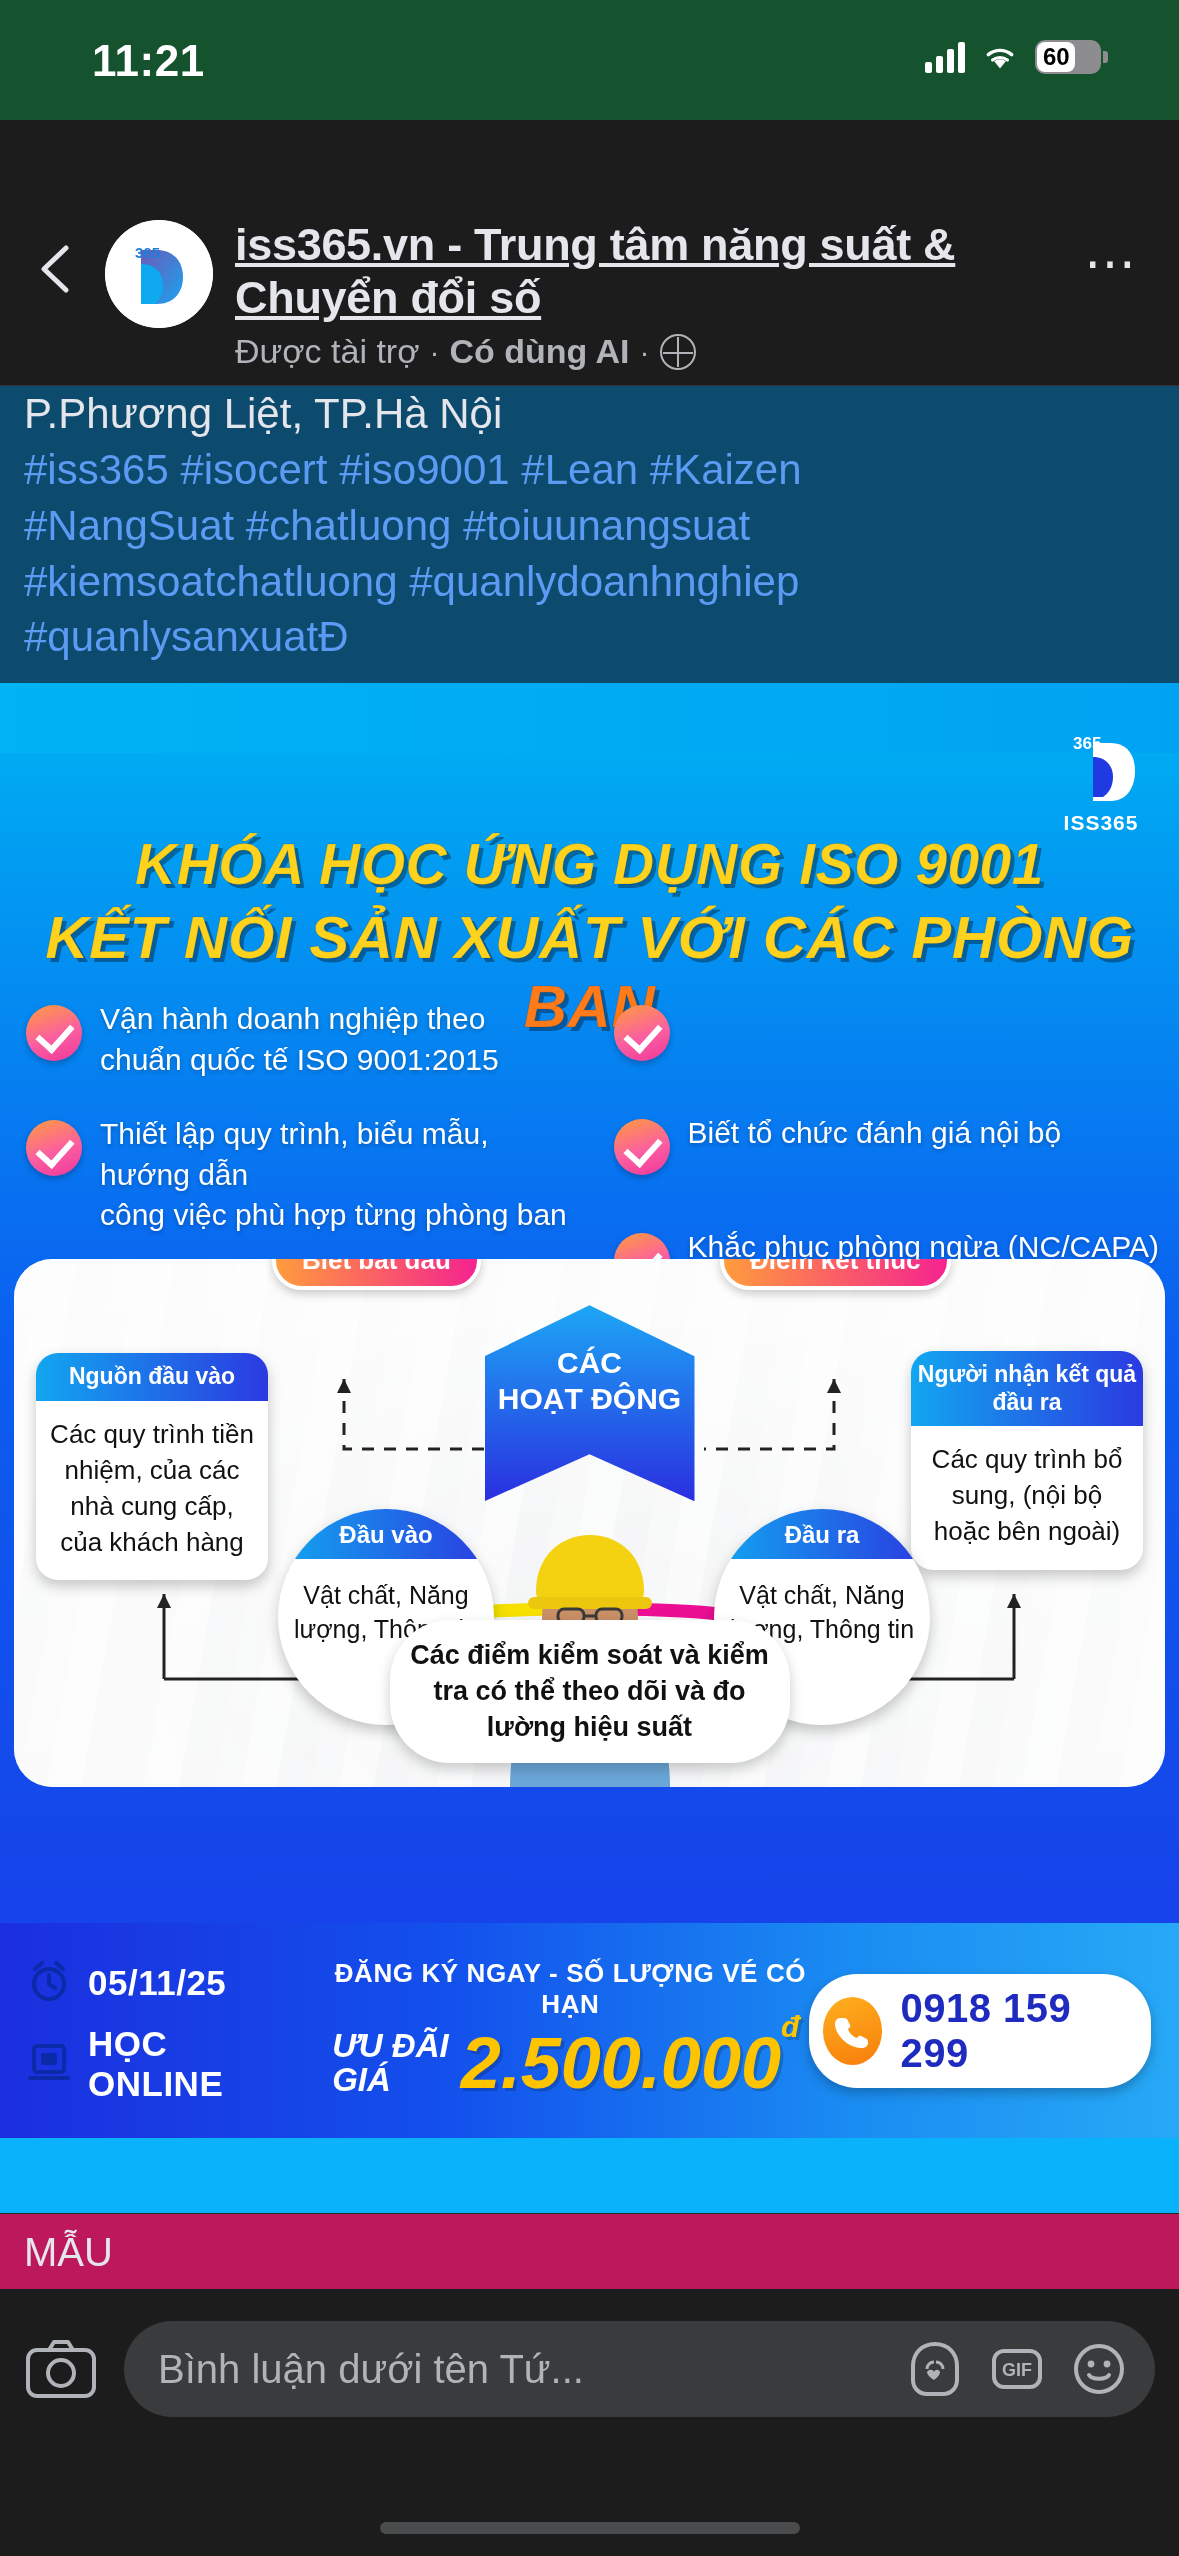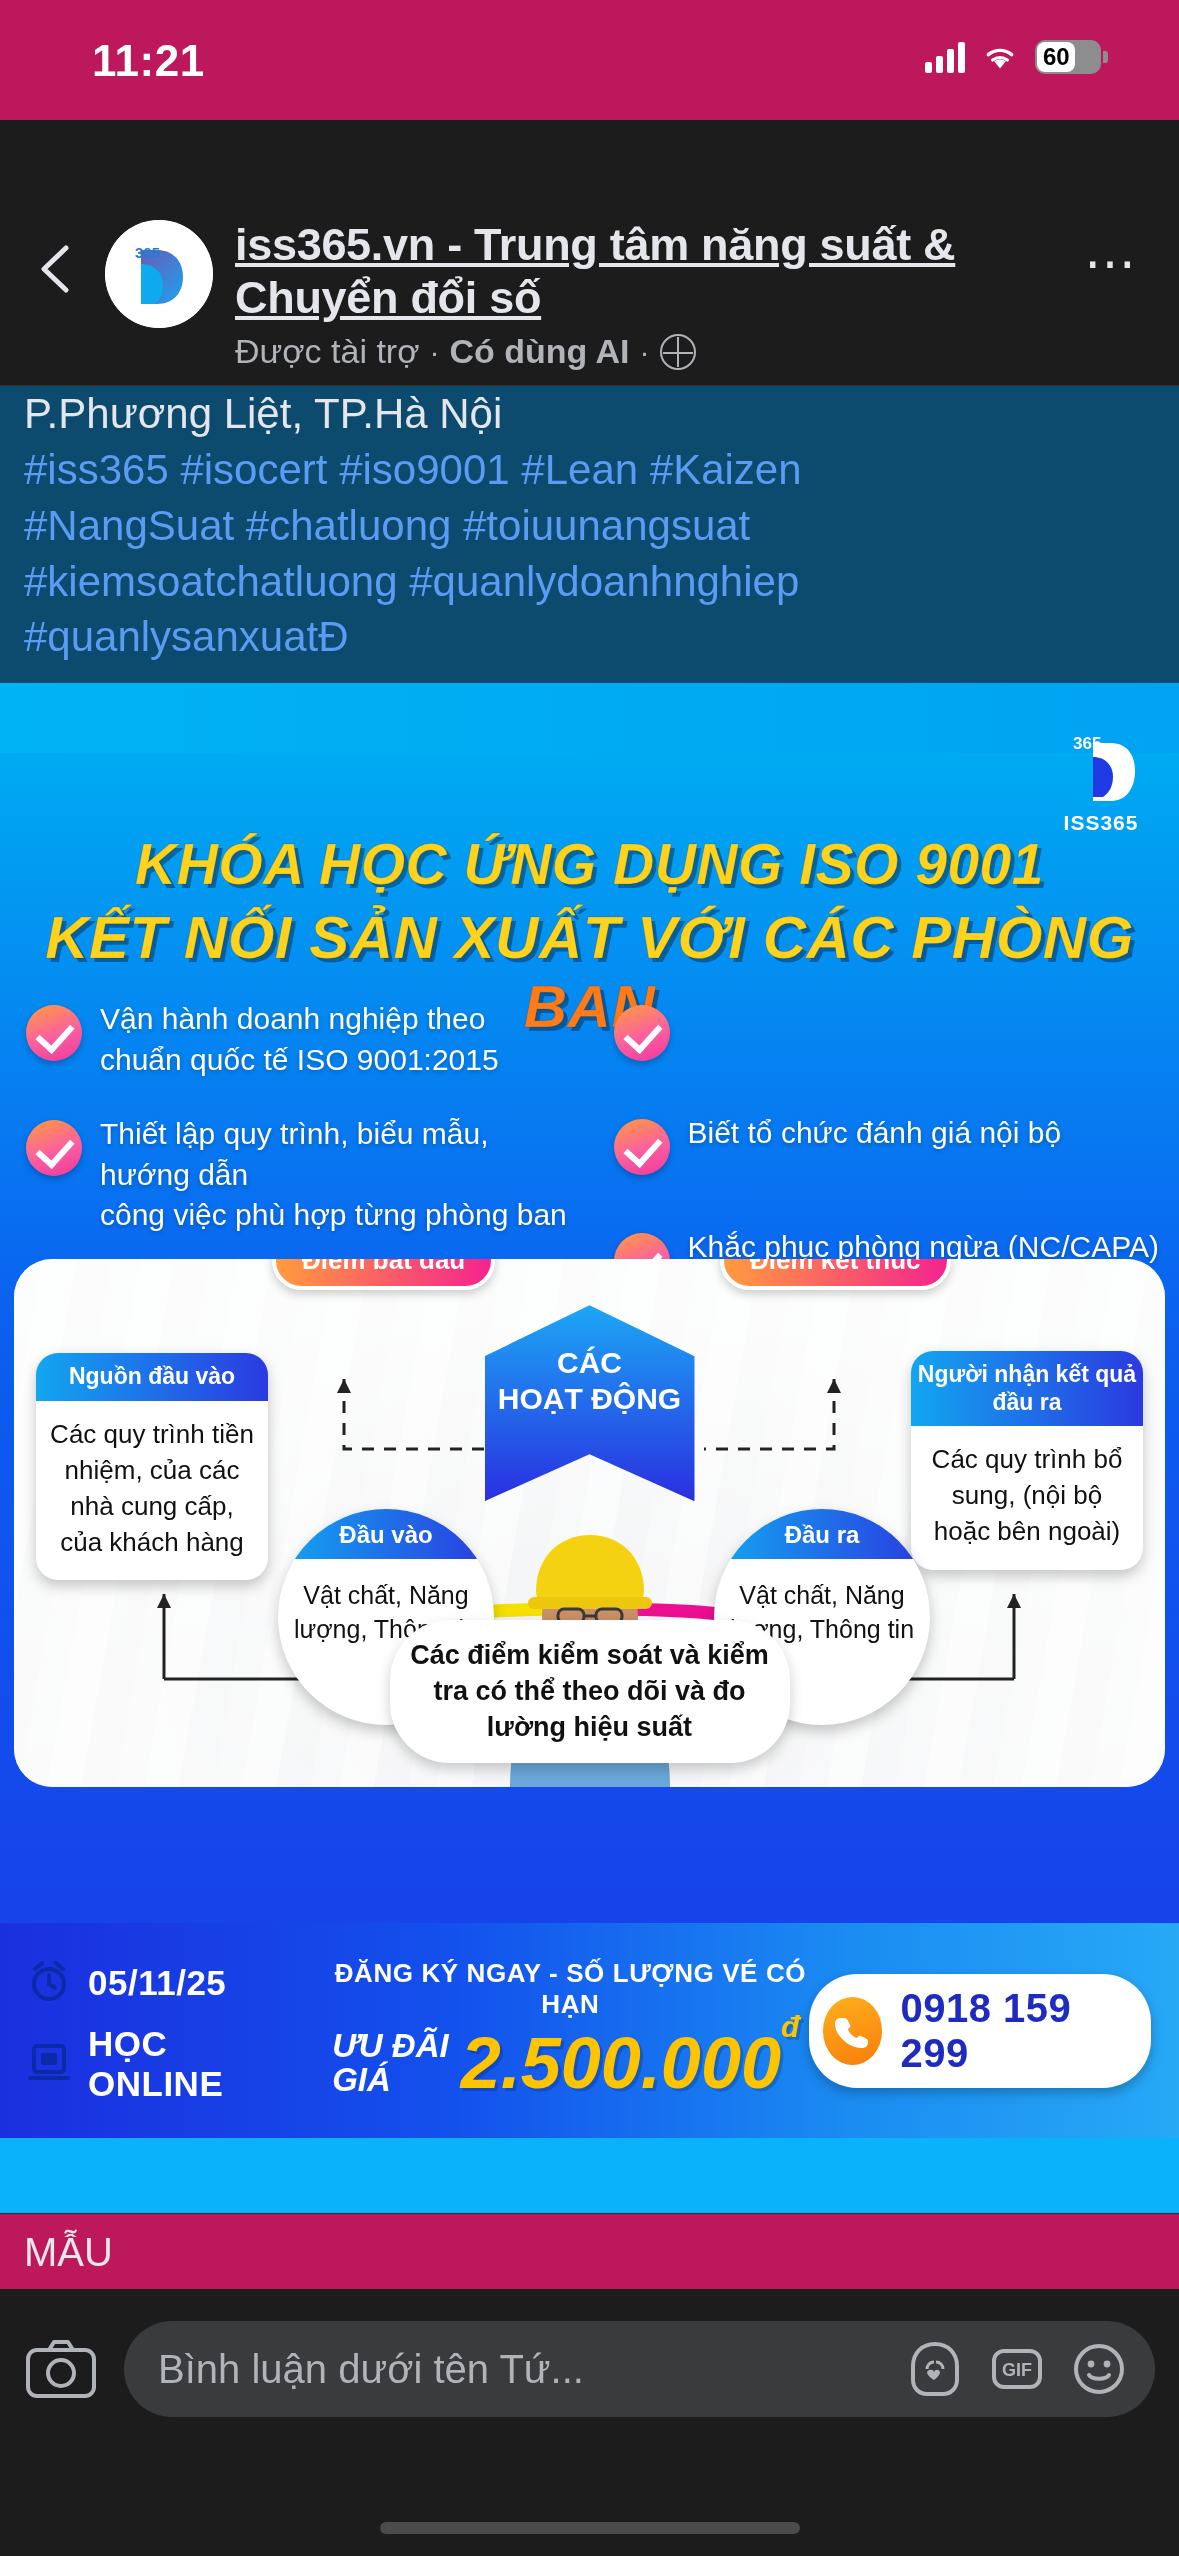--- a/index.html
+++ b/index.html
@@ -6,21 +6,21 @@
   html,body { background:#000; }
   body {
     width:1179px; height:2556px;
     font-family:"Liberation Sans", sans-serif;
     overflow:hidden; position:relative;
     background:#1c1c1d;
   }
 
   
   .statusbar{
-    height:120px; position:relative; background:#be185d;
+    height:120px; position:relative; background:#14532d;
   }
   .sb-time{
     position:absolute; left:92px; top:36px;
     color:#fff; font-size:44px; font-weight:600; letter-spacing:.5px;
   }
   .sb-right{
     position:absolute; right:78px; top:40px;
     display:flex; align-items:center; gap:16px;
   }
   .bars{ display:flex; align-items:flex-end; gap:4px; height:32px; }
@@ -443,21 +443,21 @@
         <ellipse cx="150" cy="150" rx="48" ry="56" fill="#c98f66"></ellipse>
         <path d="M96 124c0-34 24-56 54-56s54 22 54 56c0 8-4 12-10 12H106c-6 0-10-4-10-12z" fill="#f5d211"></path>
         <rect x="88" y="130" width="124" height="12" rx="6" fill="#edc70d"></rect>
         <rect x="118" y="142" width="26" height="14" rx="6" fill="none" stroke="#3a3a3a" stroke-width="3"></rect>
         <rect x="156" y="142" width="26" height="14" rx="6" fill="none" stroke="#3a3a3a" stroke-width="3"></rect>
         <path d="M144 149h12" stroke="#3a3a3a" stroke-width="3"></path>
         <path d="M104 240c18 14 34 18 46 18s28-4 46-18" stroke="#5e99cd" stroke-width="16" fill="none" stroke-linecap="round"></path>
       </svg>
     </div>
 
-    <div class="pill start">Điểm bắt đầu</div>
+    <div class="pill start">Biết bắt đầu</div>
     <div class="pill end">Điểm kết thúc</div>
 
     <div class="hexa">
       <span>CÁC</span>
       <span>HOẠT ĐỘNG</span>
     </div>
 
     <div class="sidecard left">
       <div class="hd">Nguồn đầu vào</div>
       <div class="bd">Các quy trình tiền nhiệm, của các nhà cung cấp, của khách hàng</div>

